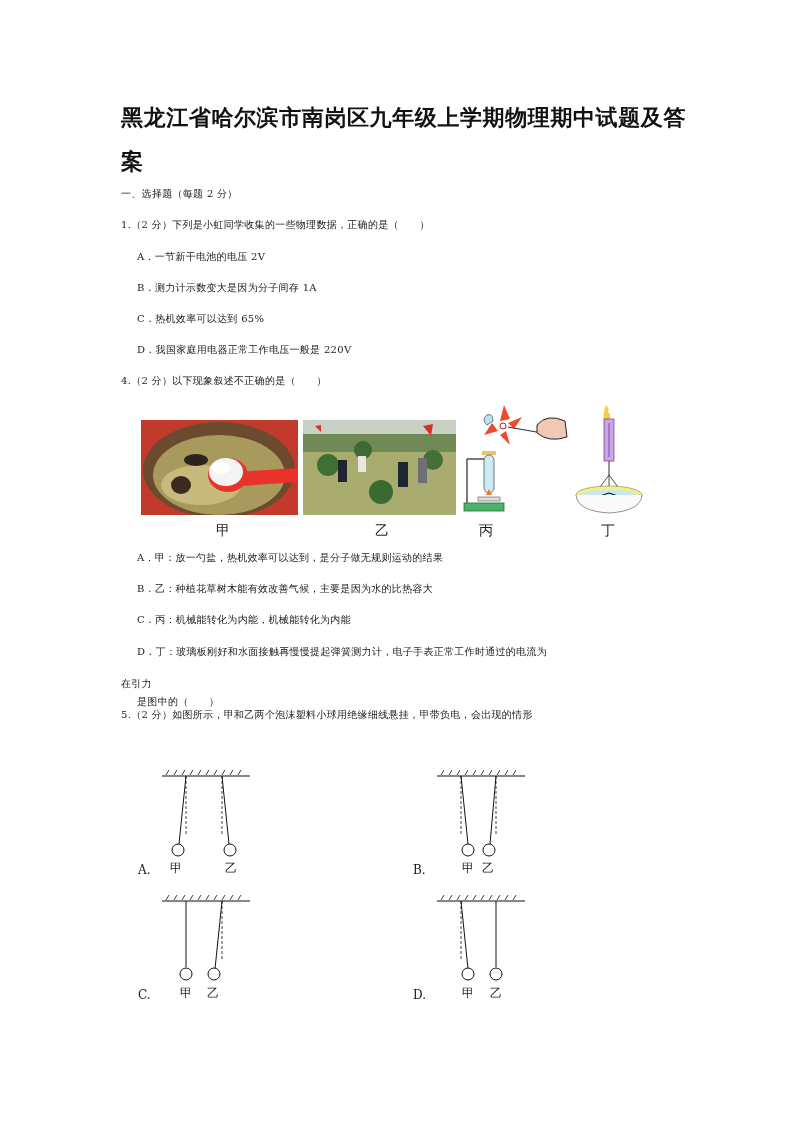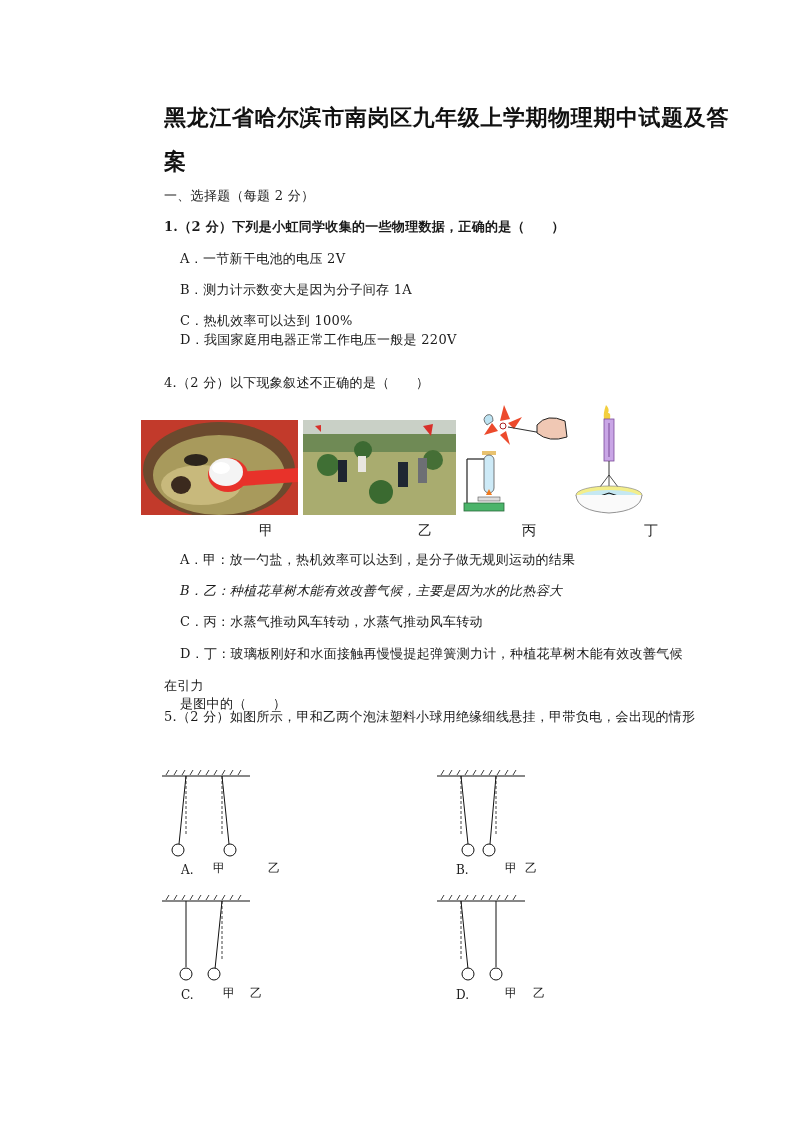--- a/index.html
+++ b/index.html
@@ -1,41 +1,41 @@
 <!DOCTYPE html>
 <html><head>
 <meta charset="utf-8">
 <style>
   html, body { margin: 0; padding: 0; background: #ffffff; }
   body { width: 793px; height: 1122px; position: relative; overflow: hidden;
          font-family: "DejaVu Serif", "Liberation Serif", serif; color: #1a1a1a; }
-  .abs { position: absolute; margin-left: 43px; }
+  .abs { position: absolute; }
   .title { left: 121px; font-family: "DejaVu Sans", "Liberation Sans", sans-serif; font-weight: bold;
            font-size: 22px; letter-spacing: 0.6px; color: #111; white-space: nowrap; }
-  .line { font-size: 13px; white-space: nowrap; letter-spacing: 0.3px; }
+  .line { font-size: 10px; white-space: nowrap; letter-spacing: 0.3px; }
   .q { left: 121px; }
   .opt { left: 137px; }
   .pic { position: absolute; overflow: hidden; }
   .cap { font-family: "DejaVu Sans", "Liberation Sans", sans-serif; font-size: 14px; }
   .diagram { position: absolute; }
   .optletter { font-size: 12px; }
 </style>
 </head>
 <body>
 
 <div class="abs title" style="top:103px;">黑龙江省哈尔滨市南岗区九年级上学期物理期中试题及答</div>
 <div class="abs title" style="top:147px;">案</div>
 
 <div class="abs line q" style="top:187px;">一、选择题（每题 2 分）</div>
 
-<div class="abs line q" style="top:218px;font-weight:bold;">1.（2 分）下列是小虹同学收集的一些物理数据，正确的是（　　）</div>
+<div class="abs line q" style="top:218px;">1.（2 分）下列是小虹同学收集的一些物理数据，正确的是（　　）</div>
 <div class="abs line opt" style="top:250px;">A．一节新干电池的电压 2V</div>
 <div class="abs line opt" style="top:281px;">B．测力计示数变大是因为分子间存 1A</div>
-<div class="abs line opt" style="top:312px;">C．热机效率可以达到 100%</div>
-<div class="abs line opt" style="top:331px;">D．我国家庭用电器正常工作电压一般是 220V</div>
+<div class="abs line opt" style="top:312px;">C．热机效率可以达到 65%</div>
+<div class="abs line opt" style="top:343px;">D．我国家庭用电器正常工作电压一般是 220V</div>
 
 <div class="abs line q" style="top:374px;">4.（2 分）以下现象叙述不正确的是（　　）</div>
 
 <div class="pic" style="left:141px; top:420px; width:157px; height:95px;">
   <svg width="157" height="95" viewBox="0 0 157 95">
     <rect width="157" height="95" fill="#c23a2b"></rect>
     <ellipse cx="78" cy="50" rx="76" ry="48" fill="#6b4a2e"></ellipse>
     <ellipse cx="78" cy="55" rx="66" ry="40" fill="#a89a5c"></ellipse>
     <ellipse cx="60" cy="65" rx="40" ry="20" fill="#c8b97c"></ellipse>
     <ellipse cx="40" cy="65" rx="10" ry="9" fill="#3b2a1e"></ellipse>
@@ -99,23 +99,23 @@
     <path d="M3 92 q1 16 33 18 q32 -2 33 -18" fill="#fafafa" stroke="#777" stroke-width="0.8"></path>
   </svg>
 </div>
 
 <div class="abs cap" style="left:216px; top:522px;">甲</div>
 <div class="abs cap" style="left:375px; top:522px;">乙</div>
 <div class="abs cap" style="left:479px; top:522px;">丙</div>
 <div class="abs cap" style="left:601px; top:522px;">丁</div>
 
 <div class="abs line opt" style="top:551px;">A．甲：放一勺盐，热机效率可以达到，是分子做无规则运动的结果</div>
-<div class="abs line opt" style="top:582px;font-style:italic;">B．乙：种植花草树木能有效改善气候，主要是因为水的比热容大</div>
-<div class="abs line opt" style="top:613px;">C．丙：水蒸气推动风车转动，水蒸气推动风车转动</div>
-<div class="abs line opt" style="top:645px;">D．丁：玻璃板刚好和水面接触再慢慢提起弹簧测力计，种植花草树木能有效改善气候</div>
+<div class="abs line opt" style="top:582px;">B．乙：种植花草树木能有效改善气候，主要是因为水的比热容大</div>
+<div class="abs line opt" style="top:613px;">C．丙：机械能转化为内能，机械能转化为内能</div>
+<div class="abs line opt" style="top:645px;">D．丁：玻璃板刚好和水面接触再慢慢提起弹簧测力计，电子手表正常工作时通过的电流为</div>
 <div class="abs line q" style="top:677px;">在引力</div>
 
 <div class="abs line q" style="top:708px;">5.（2 分）如图所示，甲和乙两个泡沫塑料小球用绝缘细线悬挂，甲带负电，会出现的情形</div>
 <div class="abs line opt" style="top:695px;">是图中的（　　）</div>
 
 <div class="diagram" style="left:130px; top:760px; width:140px; height:125px;">
   <svg width="140" height="125" viewBox="0 0 140 125">
     <line x1="32" y1="16" x2="120" y2="16" stroke="#111" stroke-width="1.2"></line>
     <g stroke="#111" stroke-width="0.8">
       <line x1="36" y1="15" x2="39" y2="10"></line>

